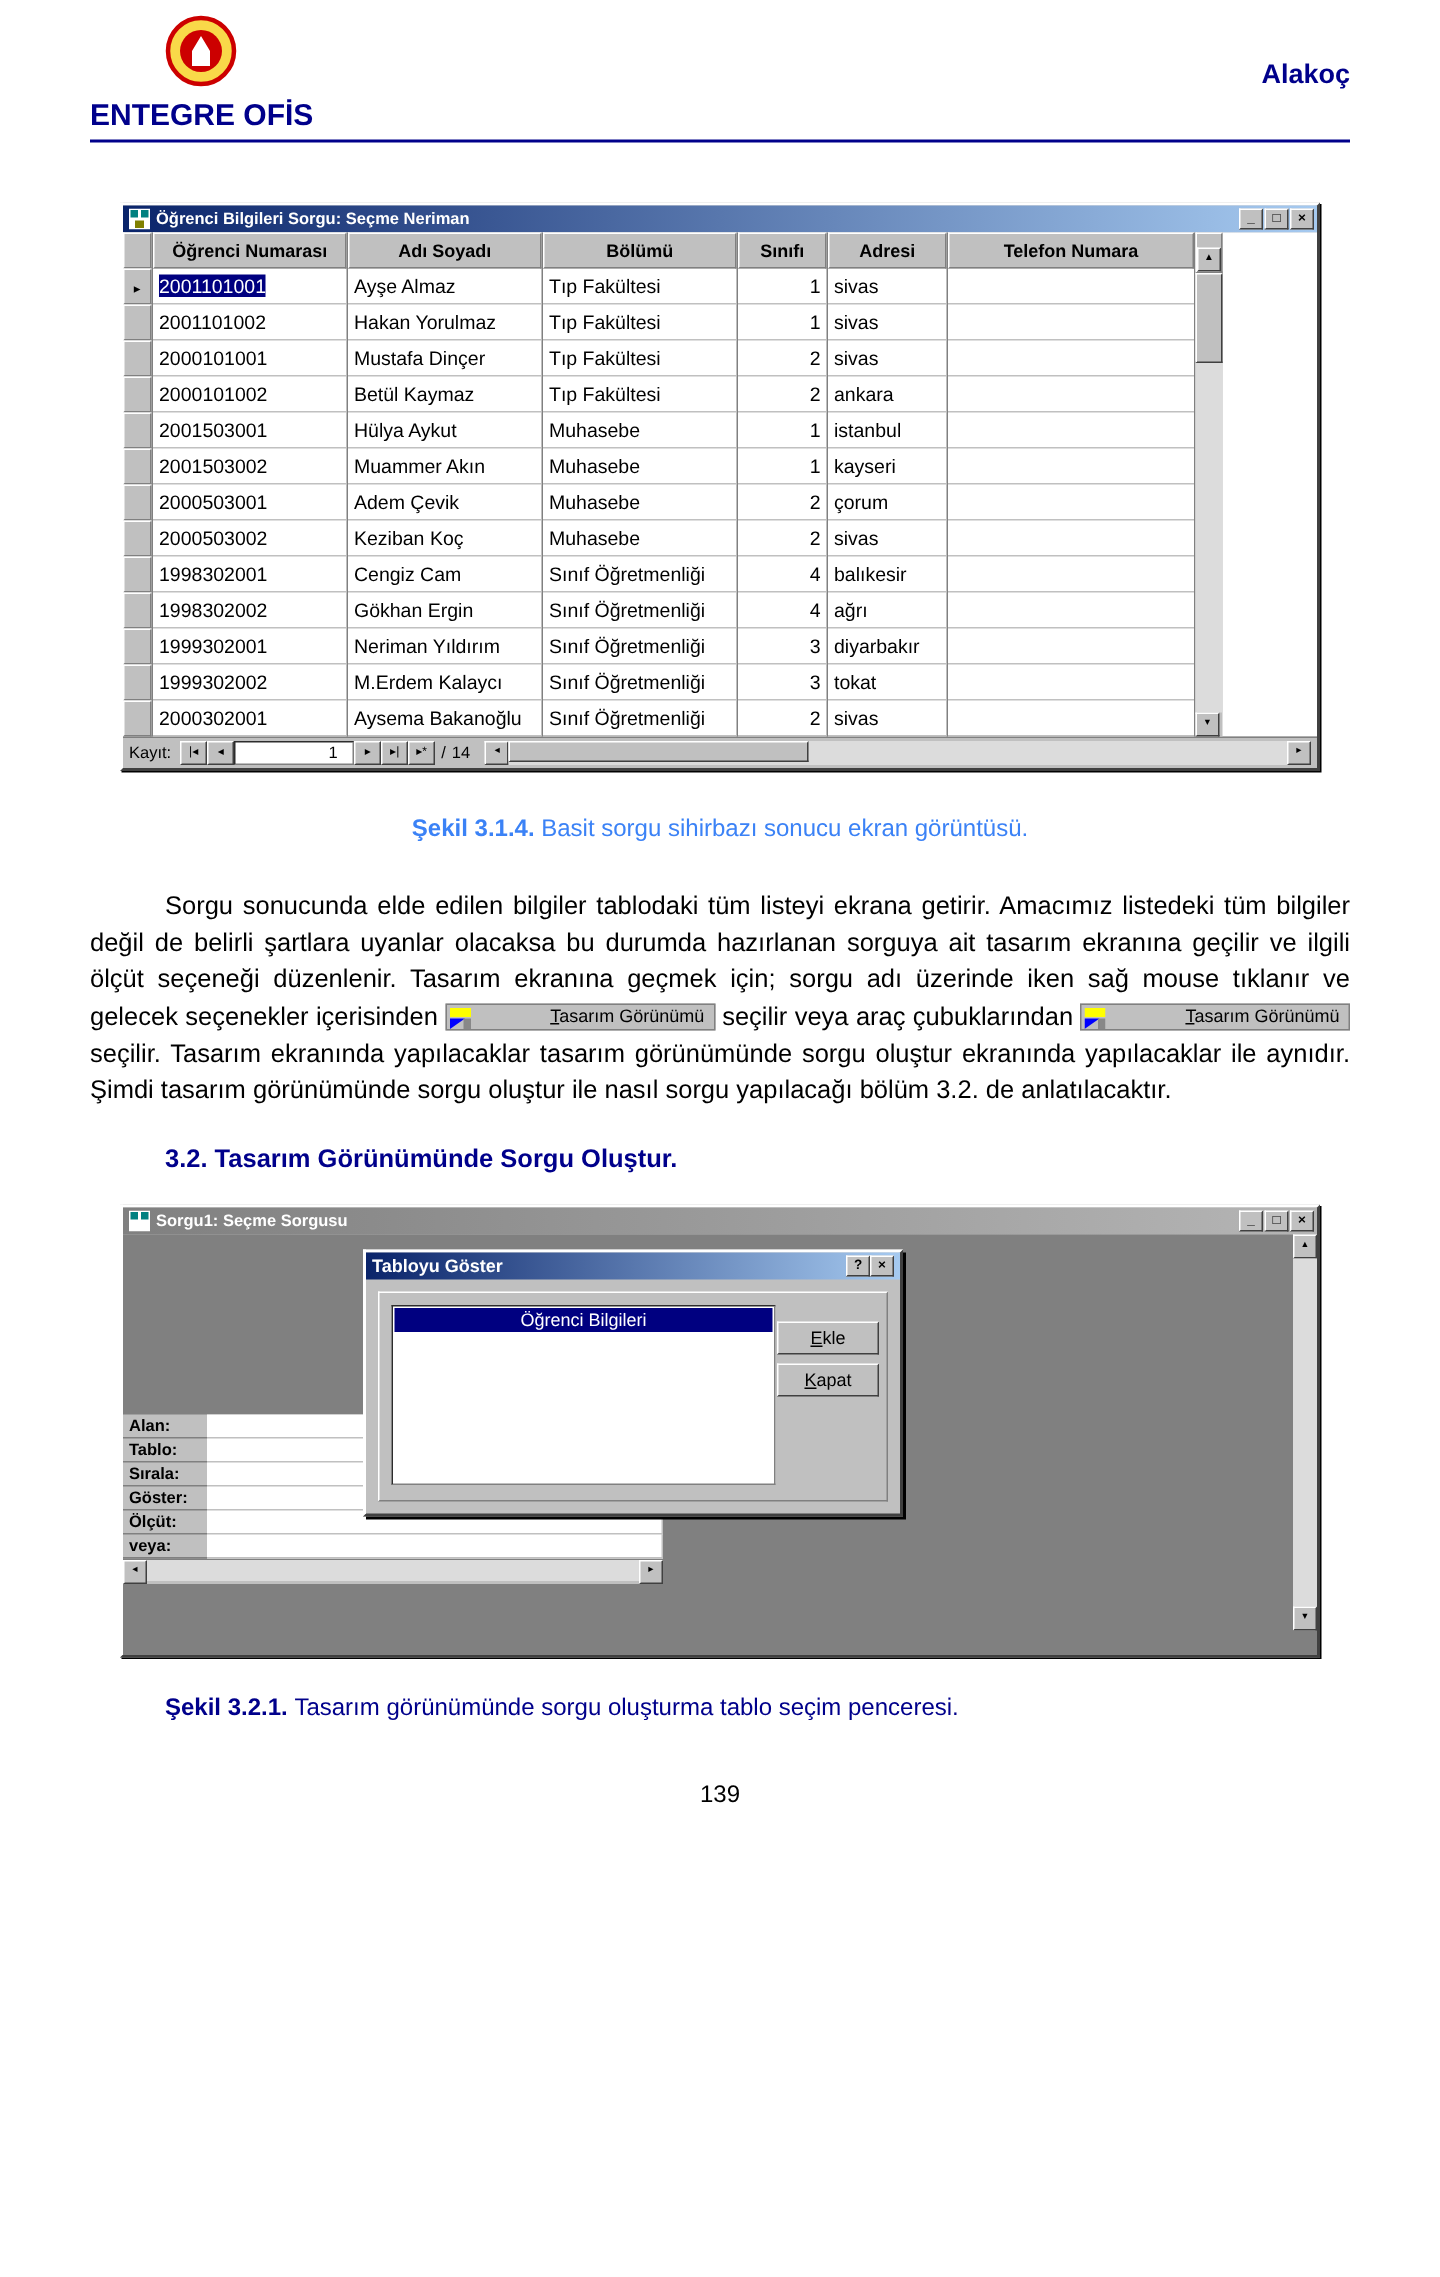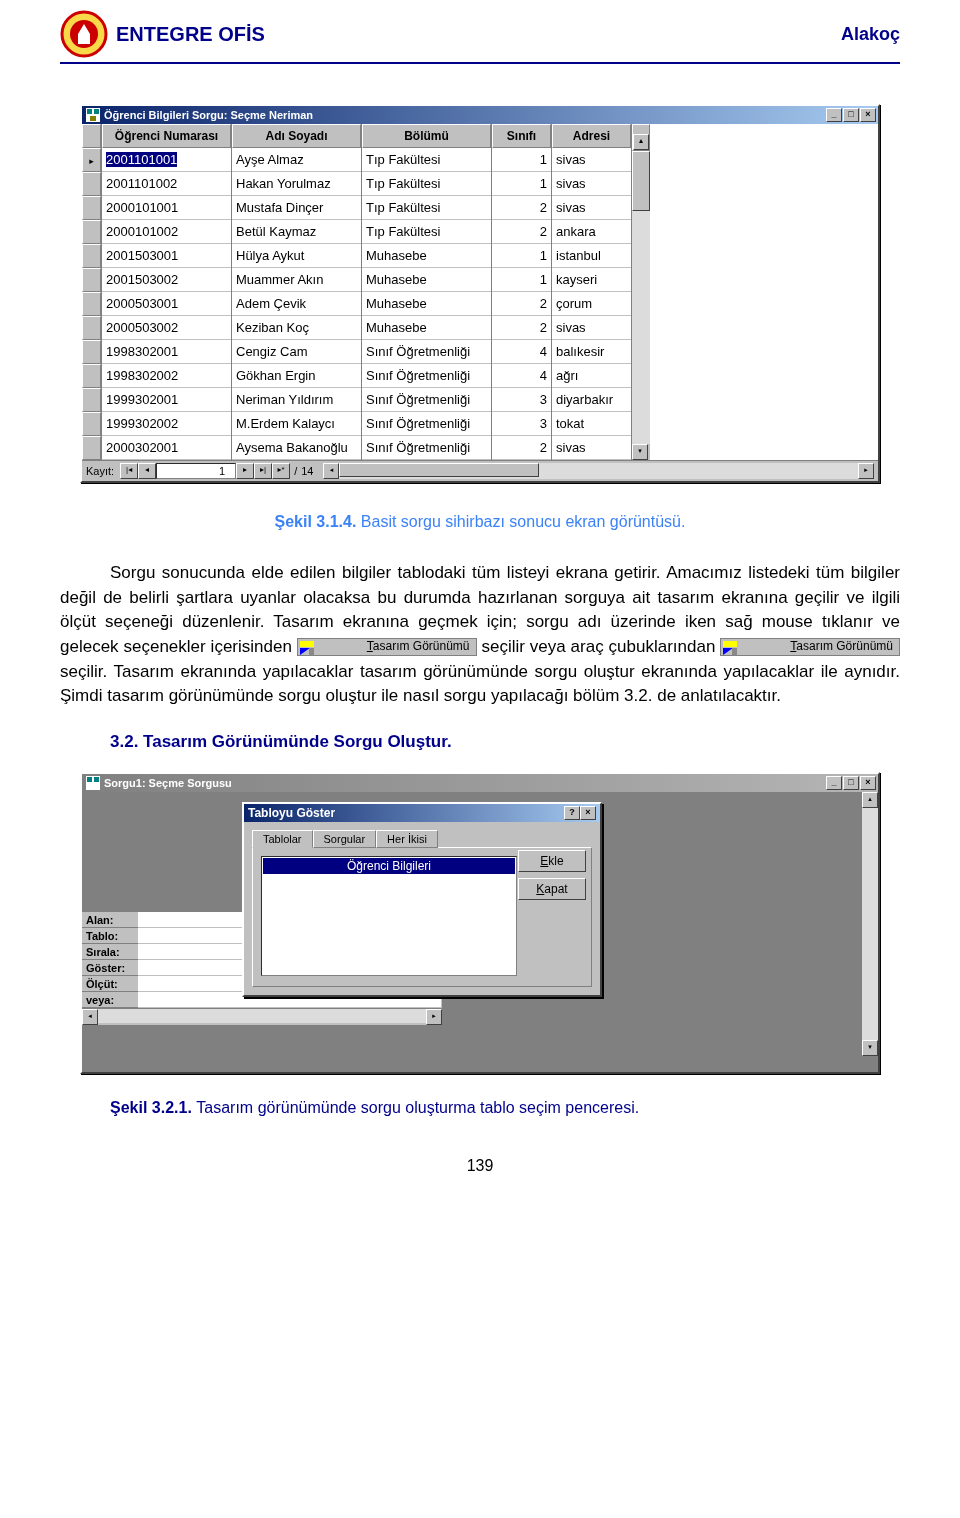--- a/index.html
+++ b/index.html
@@ -1,18 +1,18 @@
 <!DOCTYPE html>
 <html><head>
 <meta charset="utf-8">
 <style>
   * { box-sizing: border-box; margin: 0; padding: 0; }
   body { font-family: Arial, sans-serif; font-size: 14px; background: #fff; width: 960px; margin: 0 auto; padding: 10px 60px 40px; color: #000; }
   .page-header { display: flex; justify-content: space-between; align-items: center; border-bottom: 2px solid #00008b; margin-bottom: 40px; padding-bottom: 4px; }
-  .header-left { display: flex; align-items: center; gap: 8px; }
+  .header-left { display: flex; align-items: center; gap: 8px; flex-direction: column; }
   .logo { width: 48px; height: 48px; }
   .htitle { font-size: 20px; font-weight: bold; color: #00008b; }
   .author { font-size: 18px; font-weight: bold; color: #00008b; }
 
   
   .win { border: 2px solid; border-color: #fff #404040 #404040 #fff; background: #c0c0c0; font-family: Tahoma, Arial, sans-serif; font-size: 11px; box-shadow: 1px 1px 0 #000; margin-left: 20px; margin-right: 20px; }
   .titlebar { background: linear-gradient(to right, #0a246a, #a6caf0); color: #fff; display: flex; align-items: center; padding: 2px 2px 2px 4px; font-weight: bold; min-height: 18px; }
   .titlebar.inactive { background: linear-gradient(to right, #808080, #b5b5b5); }
   .titlebar .wicon { width: 14px; height: 14px; margin-right: 4px; }
   .titlebar .wtext { flex: 1; }
@@ -194,20 +194,36 @@
           <div class="ds-cell">istanbul</div>
           <div class="ds-cell">kayseri</div>
           <div class="ds-cell">çorum</div>
           <div class="ds-cell">sivas</div>
           <div class="ds-cell">balıkesir</div>
           <div class="ds-cell">ağrı</div>
           <div class="ds-cell">diyarbakır</div>
           <div class="ds-cell">tokat</div>
           <div class="ds-cell">sivas</div>
         </div>
+        <div class="dscol" style="width: 165px;">
+          <div class="ds-hdr">Telefon Numara</div>
+          <div class="ds-cell"></div>
+          <div class="ds-cell"></div>
+          <div class="ds-cell"></div>
+          <div class="ds-cell"></div>
+          <div class="ds-cell"></div>
+          <div class="ds-cell"></div>
+          <div class="ds-cell"></div>
+          <div class="ds-cell"></div>
+          <div class="ds-cell"></div>
+          <div class="ds-cell"></div>
+          <div class="ds-cell"></div>
+          <div class="ds-cell"></div>
+          <div class="ds-cell"></div>
+        </div>
         <div class="scrollcol">
           <div class="ds-hdr" style="height:27px;padding:0">
             <div class="sbtn" style="margin-top:9px">▴</div>
           </div>
           <div class="sflex">
             <div class="thumb"></div>
           </div>
           <div class="sbtn">▾</div>
         </div>
       </div>
@@ -301,25 +317,20 @@
       </div>
     </div>
 
     <div class="dialog">
       <div class="dlgtitle">
         <span>Tabloyu Göster</span>
         <div class="winbtn">?</div>
         <div class="winbtn">×</div>
       </div>
       <div class="dlgbody">
-        <div class="tabs">
-          <div class="tab active">Tablolar</div>
-          <div class="tab">Sorgular</div>
-          <div class="tab">Her İkisi</div>
-        </div>
         <div class="tabpanel">
           <div class="listbox">
             <div class="listitem">Öğrenci Bilgileri</div>
           </div>
         </div>
         <div class="dlgbtn add"><u>E</u>kle</div>
         <div class="dlgbtn close"><u>K</u>apat</div>
       </div>
     </div>
 

